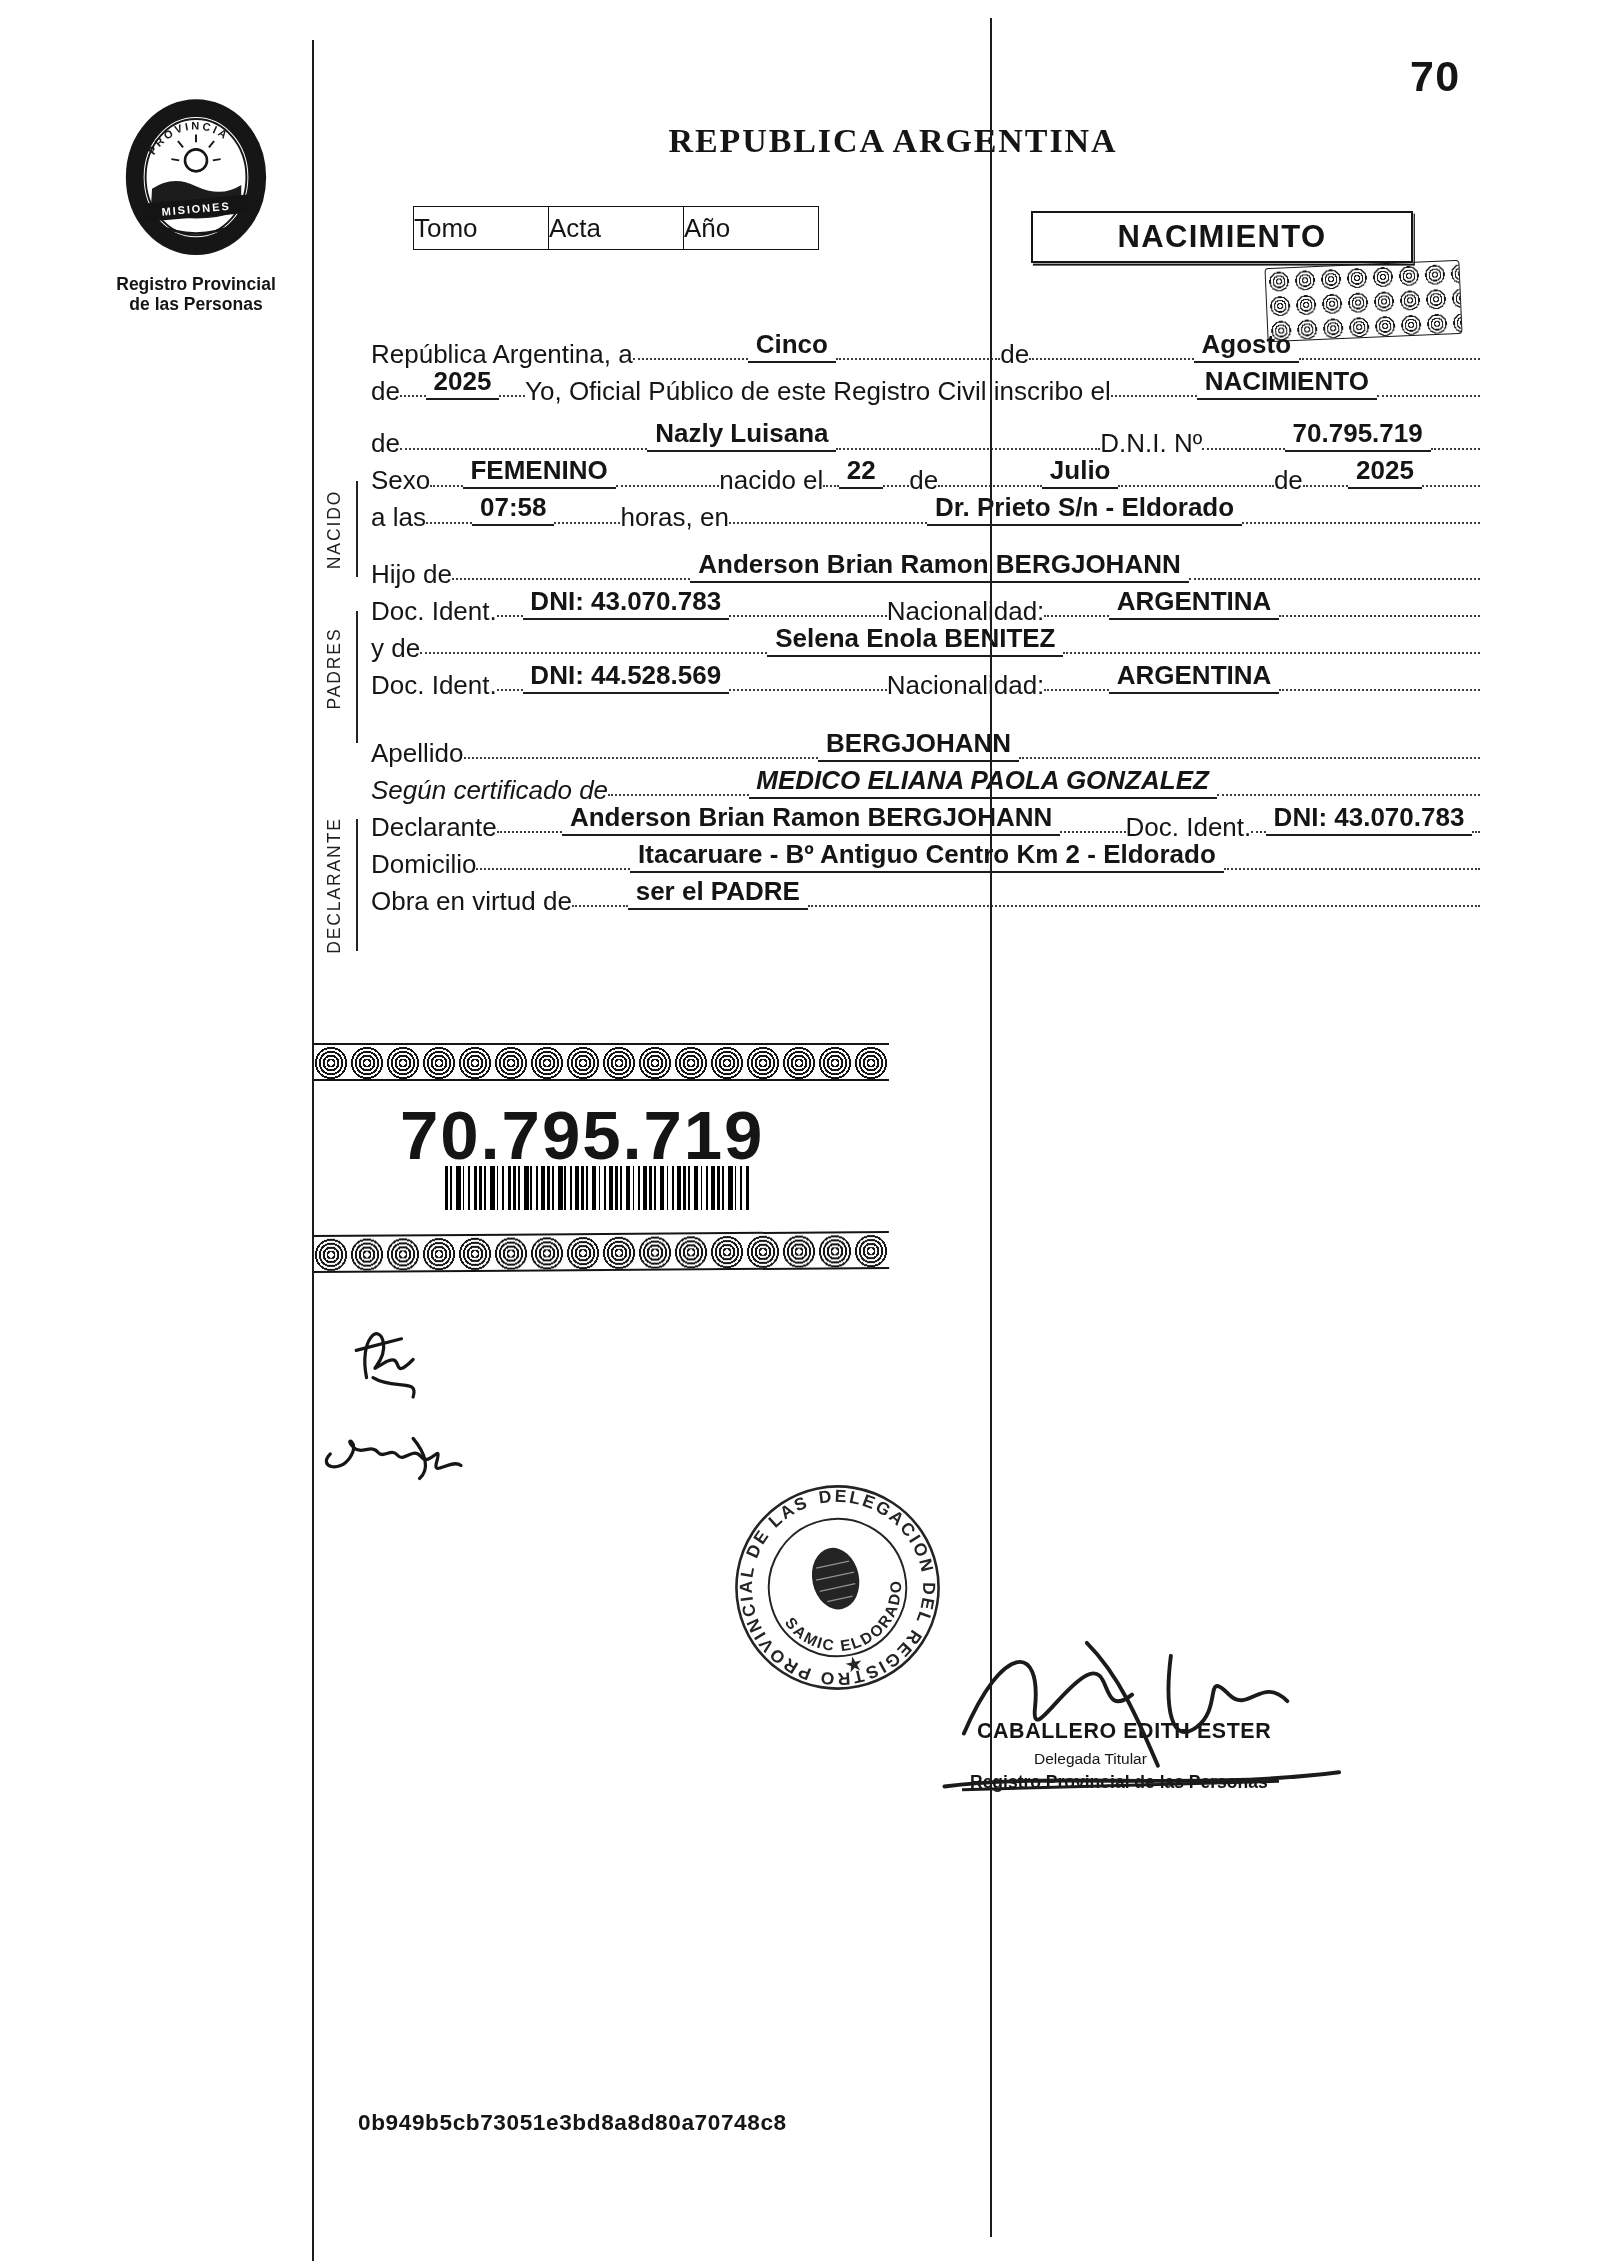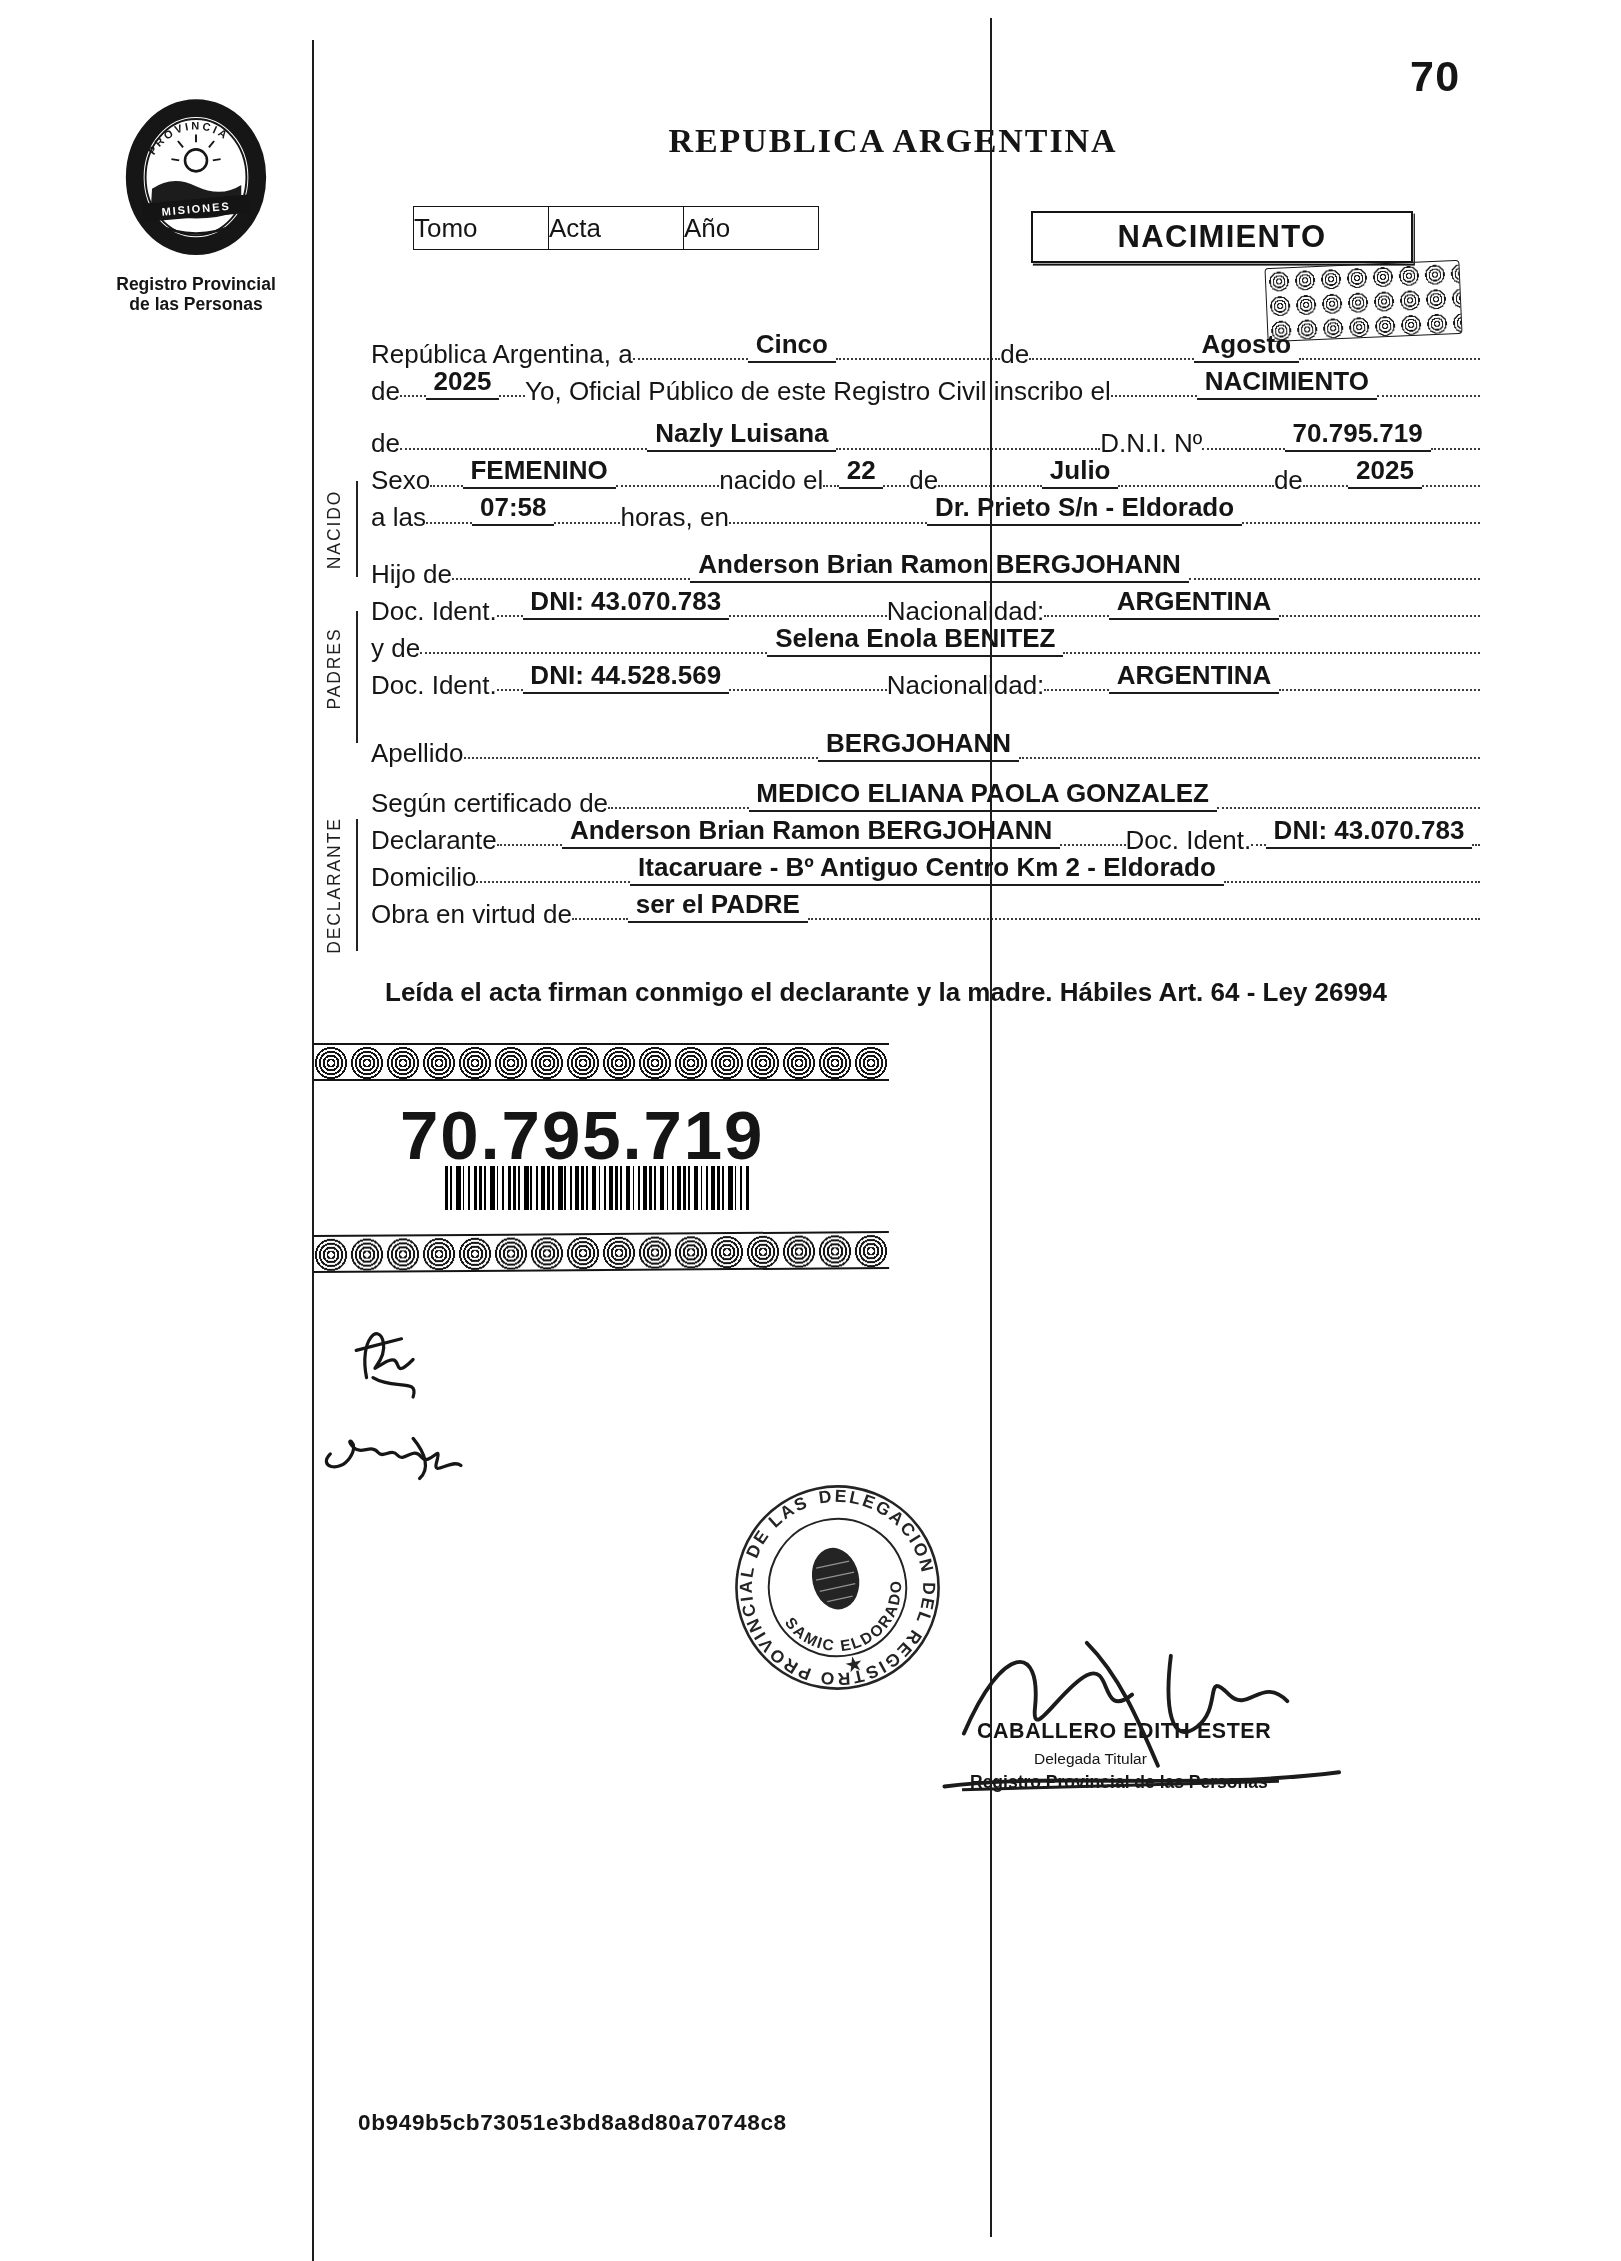--- a/index.html
+++ b/index.html
@@ -248,21 +248,21 @@
         <span class="dots" style="flex-grow: 0.45;"></span>
         <span class="filled">ARGENTINA</span>
         <span class="dots" style="flex-grow: 1.4;"></span>
       </div>
       <div class="form-line" style="margin-top: 31px;">
         <span class="flabel">Apellido</span>
         <span class="dots" style="flex-grow: 2;"></span>
         <span class="filled">BERGJOHANN</span>
         <span class="dots" style="flex-grow: 2.6;"></span>
       </div>
-      <div class="form-line" style="margin-top: 13px;">
+      <div class="form-line" style=" font-style: italic;">
         <span class="flabel">Según certificado de</span>
         <span class="dots" style="flex-grow: 0.8;"></span>
         <span class="filled">MEDICO ELIANA PAOLA GONZALEZ</span>
         <span class="dots" style="flex-grow: 1.5;"></span>
       </div>
       <div class="form-line">
         <span class="flabel">Declarante</span>
         <span class="dots" style="flex-grow: 0.45;"></span>
         <span class="filled">Anderson Brian Ramon BERGJOHANN</span>
         <span class="dots" style="flex-grow: 0.45;"></span>
@@ -278,21 +278,20 @@
         <span class="dots" style="flex-grow: 1.5;"></span>
       </div>
       <div class="form-line">
         <span class="flabel">Obra en virtud de</span>
         <span class="dots" style="flex-grow: 0.3;"></span>
         <span class="filled">ser el PADRE</span>
         <span class="dots" style="flex-grow: 3.6;"></span>
       </div>
     </div>
 
-  <div class="closing">Leída el acta firman conmigo el declarante y la madre. Hábiles  Art. 64 - Ley 26994</div>
 
   <div class="band top"></div>
   <div class="doc-number">70.795.719</div>
   <div class="barcode"></div>
   <div class="band bottom"></div>
 
   <svg class="parent-signatures" width="233" height="194" viewBox="0 0 360 300">
     <g fill="none" stroke="#161616" stroke-width="5" stroke-linecap="round">
       <path d="M 78,120 C 66,60 98,34 104,66 C 110,96 72,118 104,98 C 140,76 112,130 150,92"></path>
       <path d="M 62,78 L 132,60"></path>

